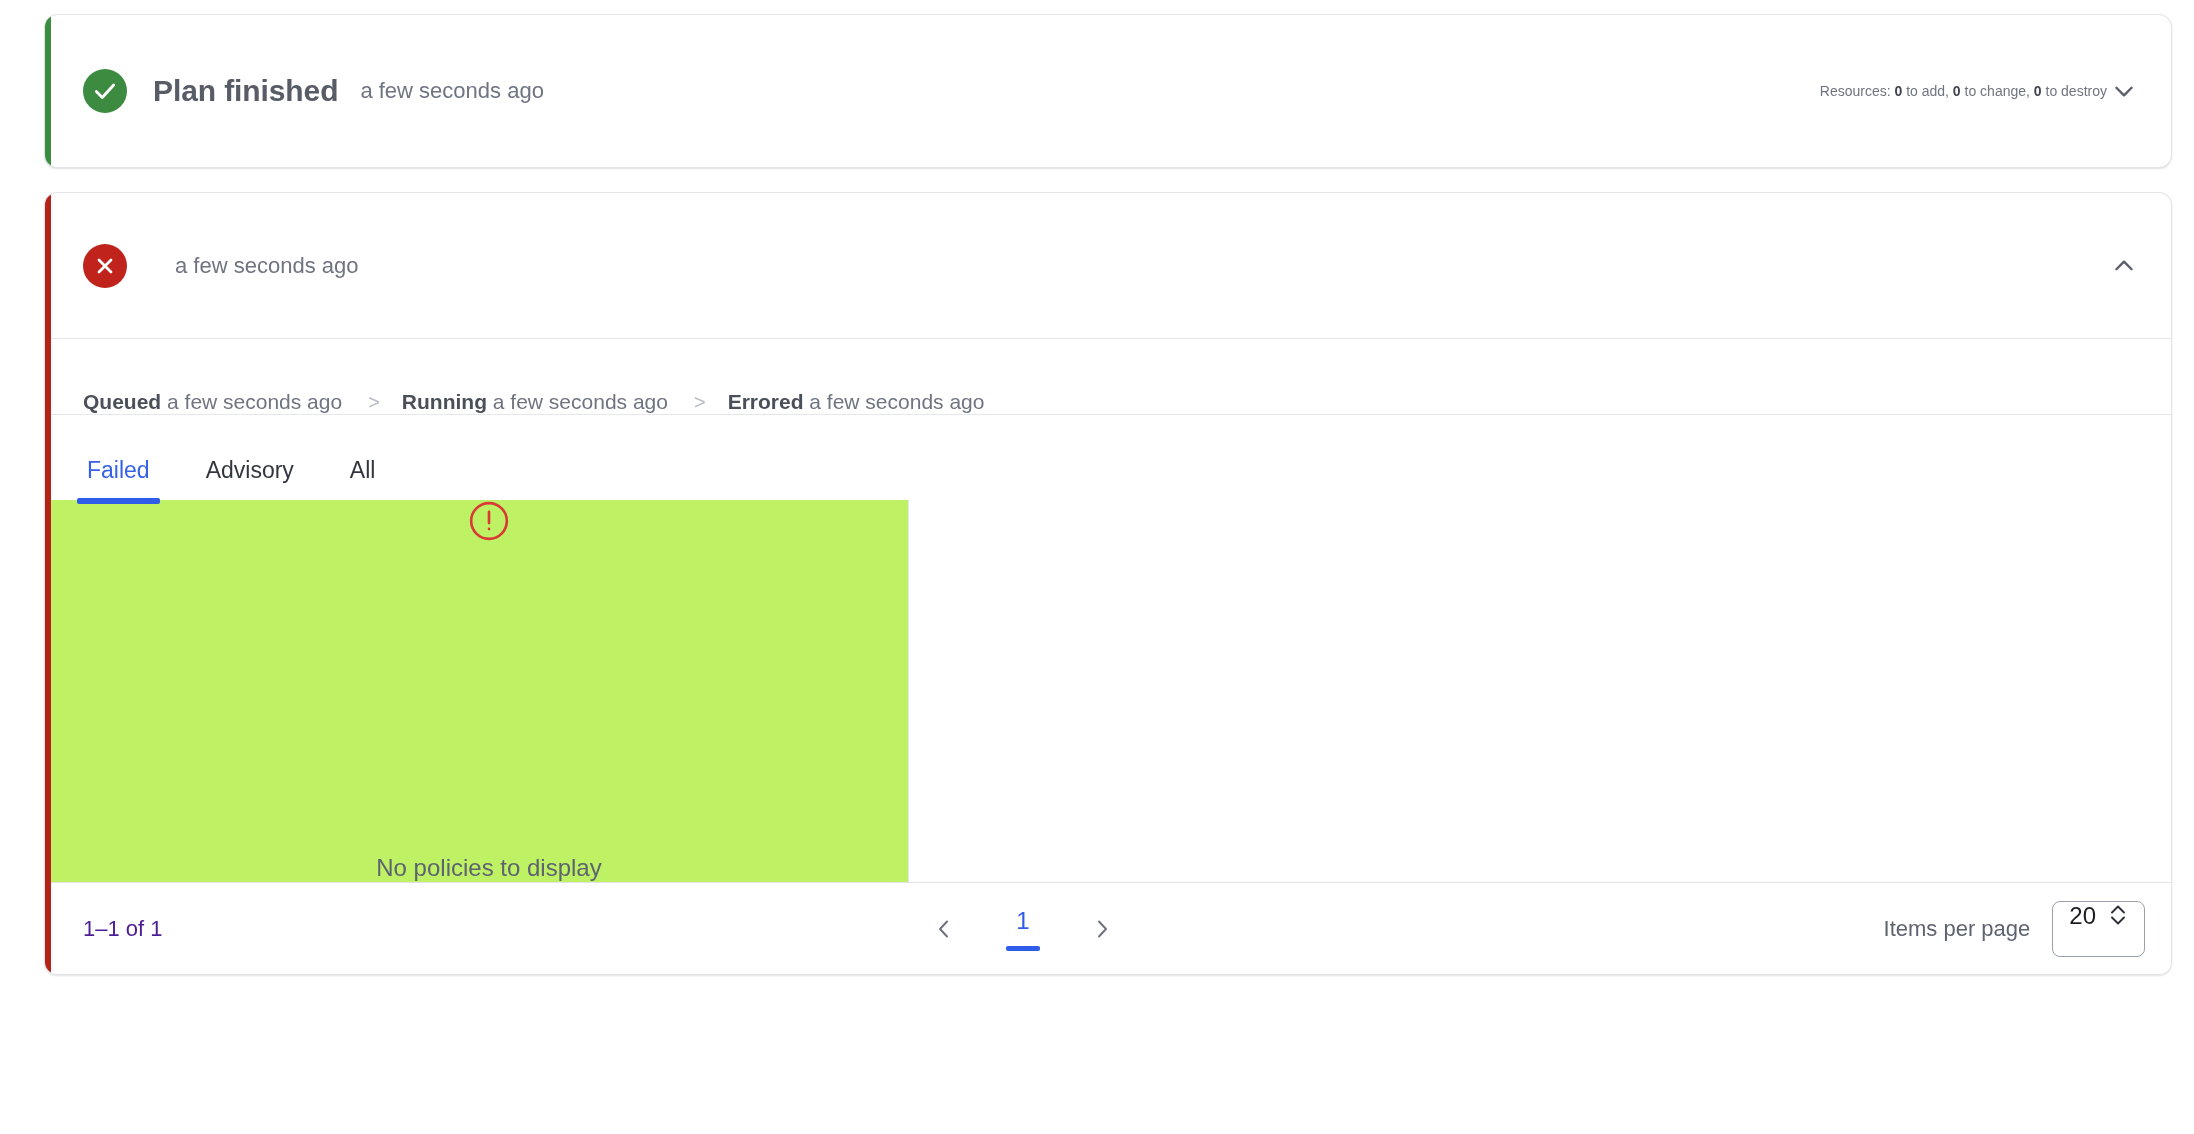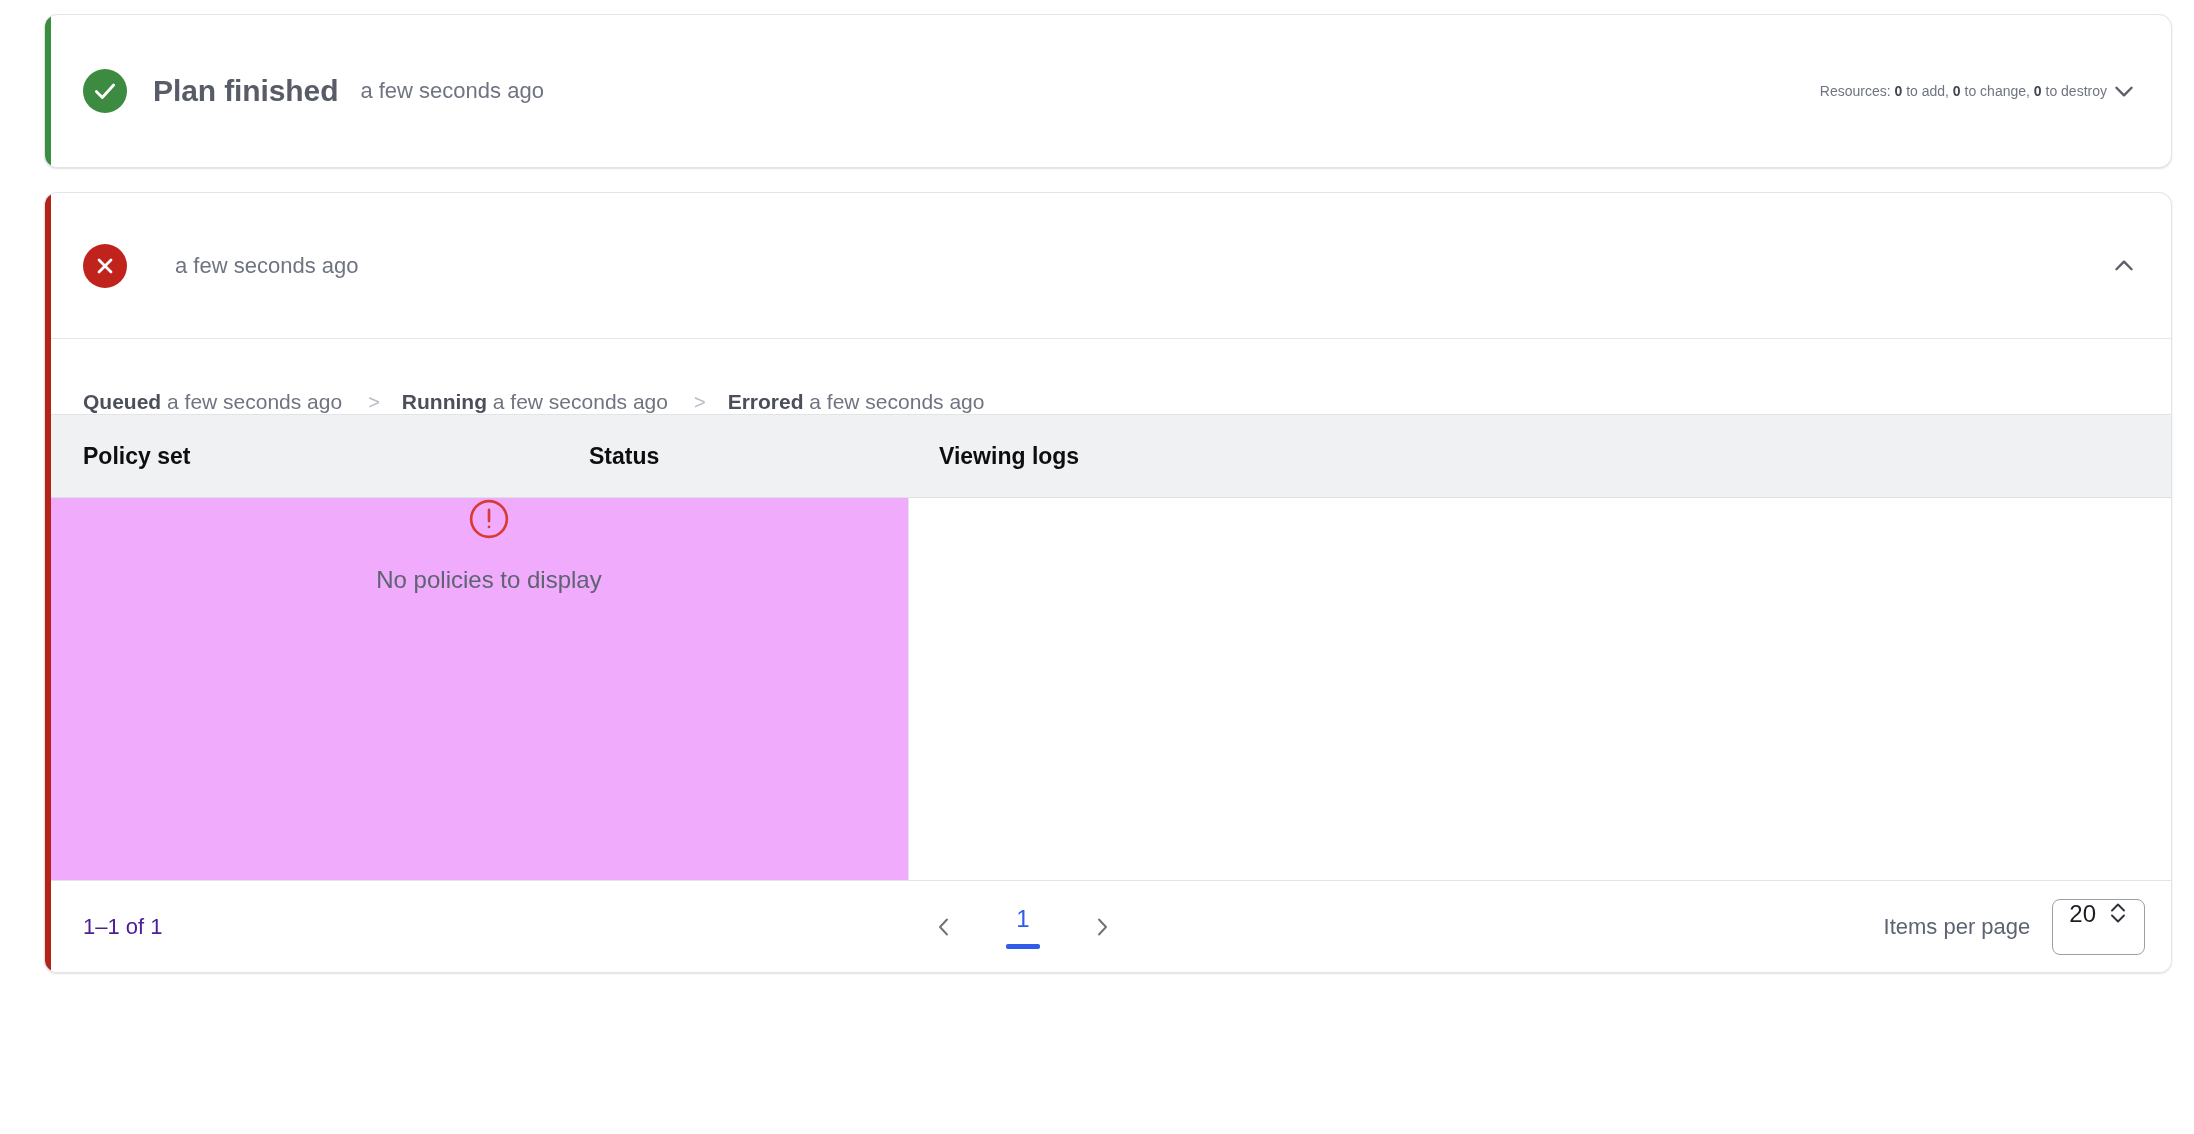--- a/index.html
+++ b/index.html
@@ -156,26 +156,26 @@
   .col-policy  { width: 538px; padding-left: 32px; }
   .col-status  { width: 320px; }
   .col-logs    { flex: 1 1 auto; padding-left: 30px; }
 
   .table-body {
     display: flex;
     height: 382px;
   }
   .empty-pane {
     width: 858px;
-    background: #f0abfc;
+    background: #bef264;
     border-right: 1px solid #e4e5e9;
     display: flex;
     flex-direction: column;
     align-items: center;
-    justify-content: flex-start;
+    justify-content: space-between;
     padding-left: 19px;
   }
   .empty-icon { margin-bottom: 26px; }
   .empty-icon svg { display: block; }
   .empty-text {
     font-size: 24px;
     color: #5d6370;
   }
 
   .log-pane {
@@ -314,26 +314,26 @@
         <span class="tl-step"><b>Queued</b>
           <span>a few seconds ago</span></span>
         <span class="tl-sep">&gt;</span>
         <span class="tl-step"><b>Running</b>
           <span>a few seconds ago</span></span>
         <span class="tl-sep">&gt;</span>
         <span class="tl-step"><b>Errored</b>
           <span>a few seconds ago</span></span>
       </div>
 
-
-      <div class="table-head">
-        <span class="col-policy">Policy set</span>
-        <span class="col-status">Status</span>
-        <span class="col-logs">Viewing logs</span>
-      </div>
+      <div class="tabs">
+        <span class="tab active">Failed</span>
+        <span class="tab">Advisory</span>
+        <span class="tab">All</span>
+      </div>
+
 
       <div class="table-body">
         <div class="empty-pane">
           <span class="empty-icon">
             <svg width="42" height="42" viewBox="0 0 24 24" fill="none" stroke="#d93a35" stroke-width="1.5" stroke-linecap="round" stroke-linejoin="round">
               <circle cx="12" cy="12" r="10.2"></circle>
               <line x1="12" y1="6.8" x2="12" y2="13.2"></line>
               <line x1="12" y1="16.4" x2="12" y2="16.5"></line>
             </svg>
           </span>

